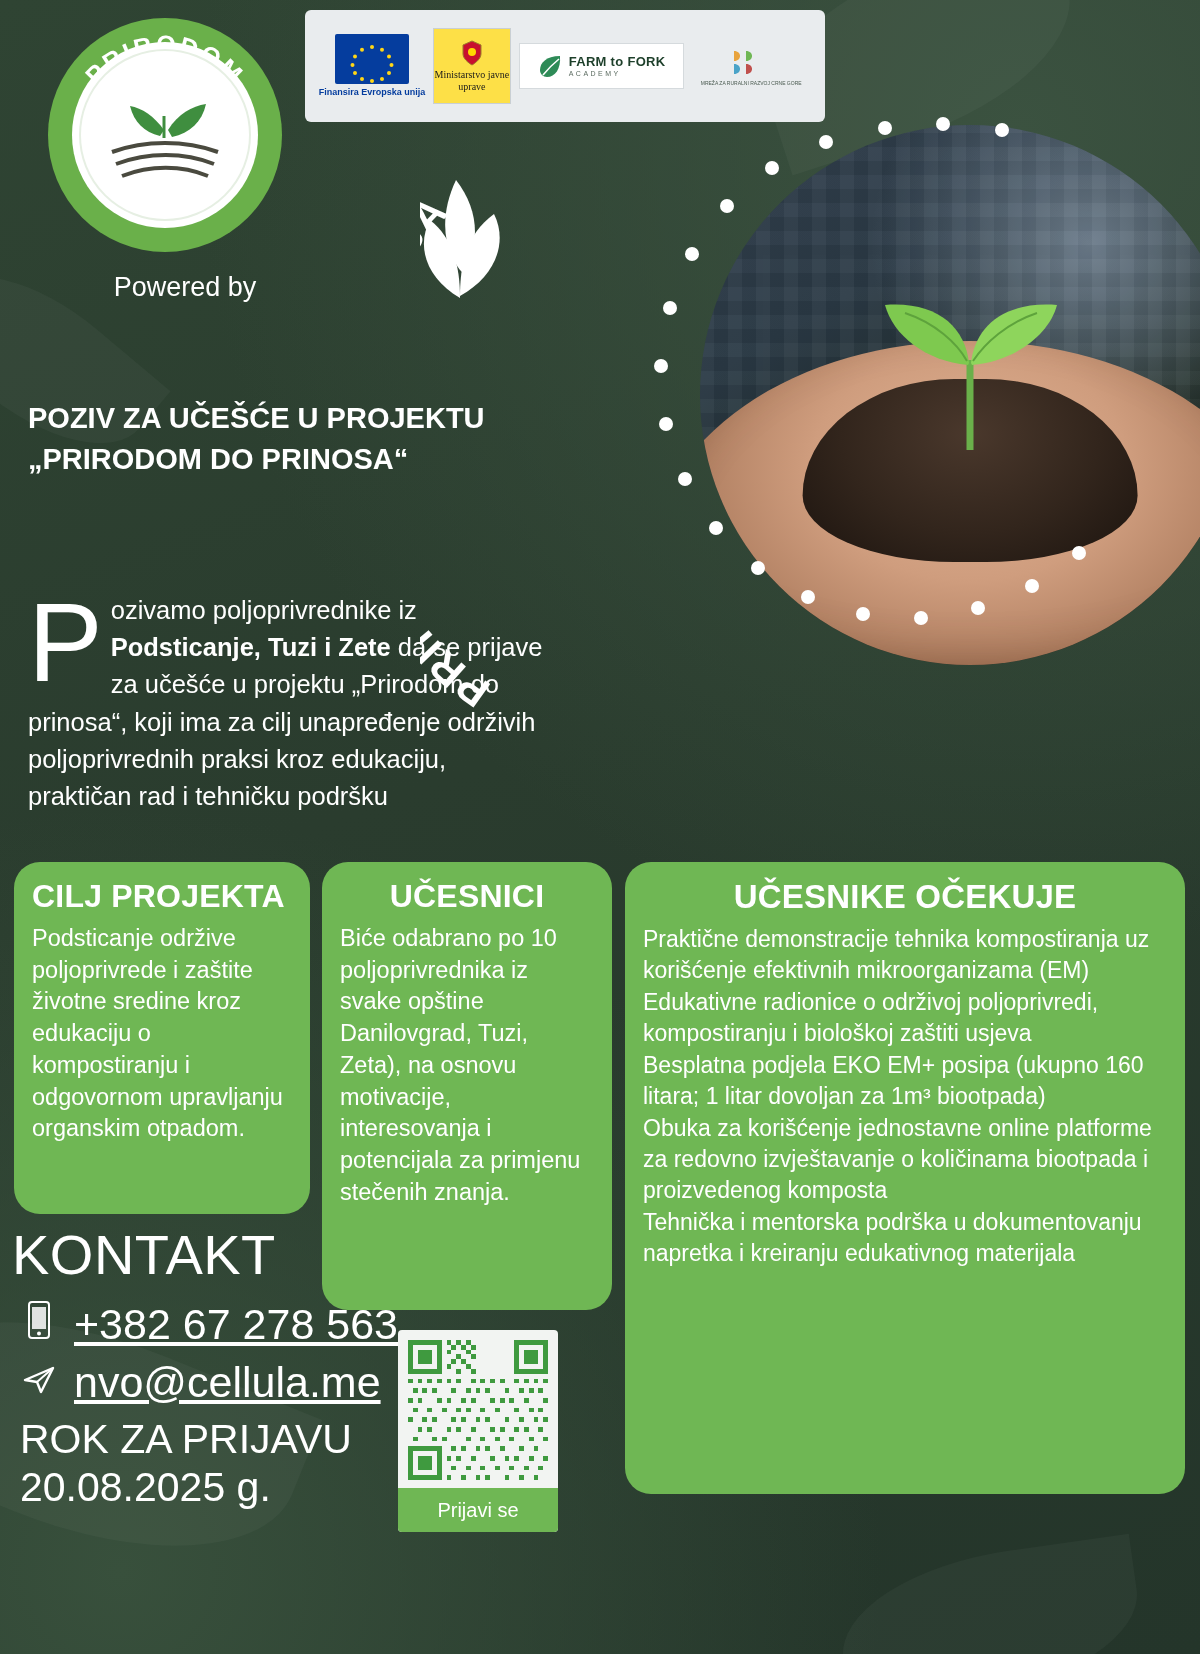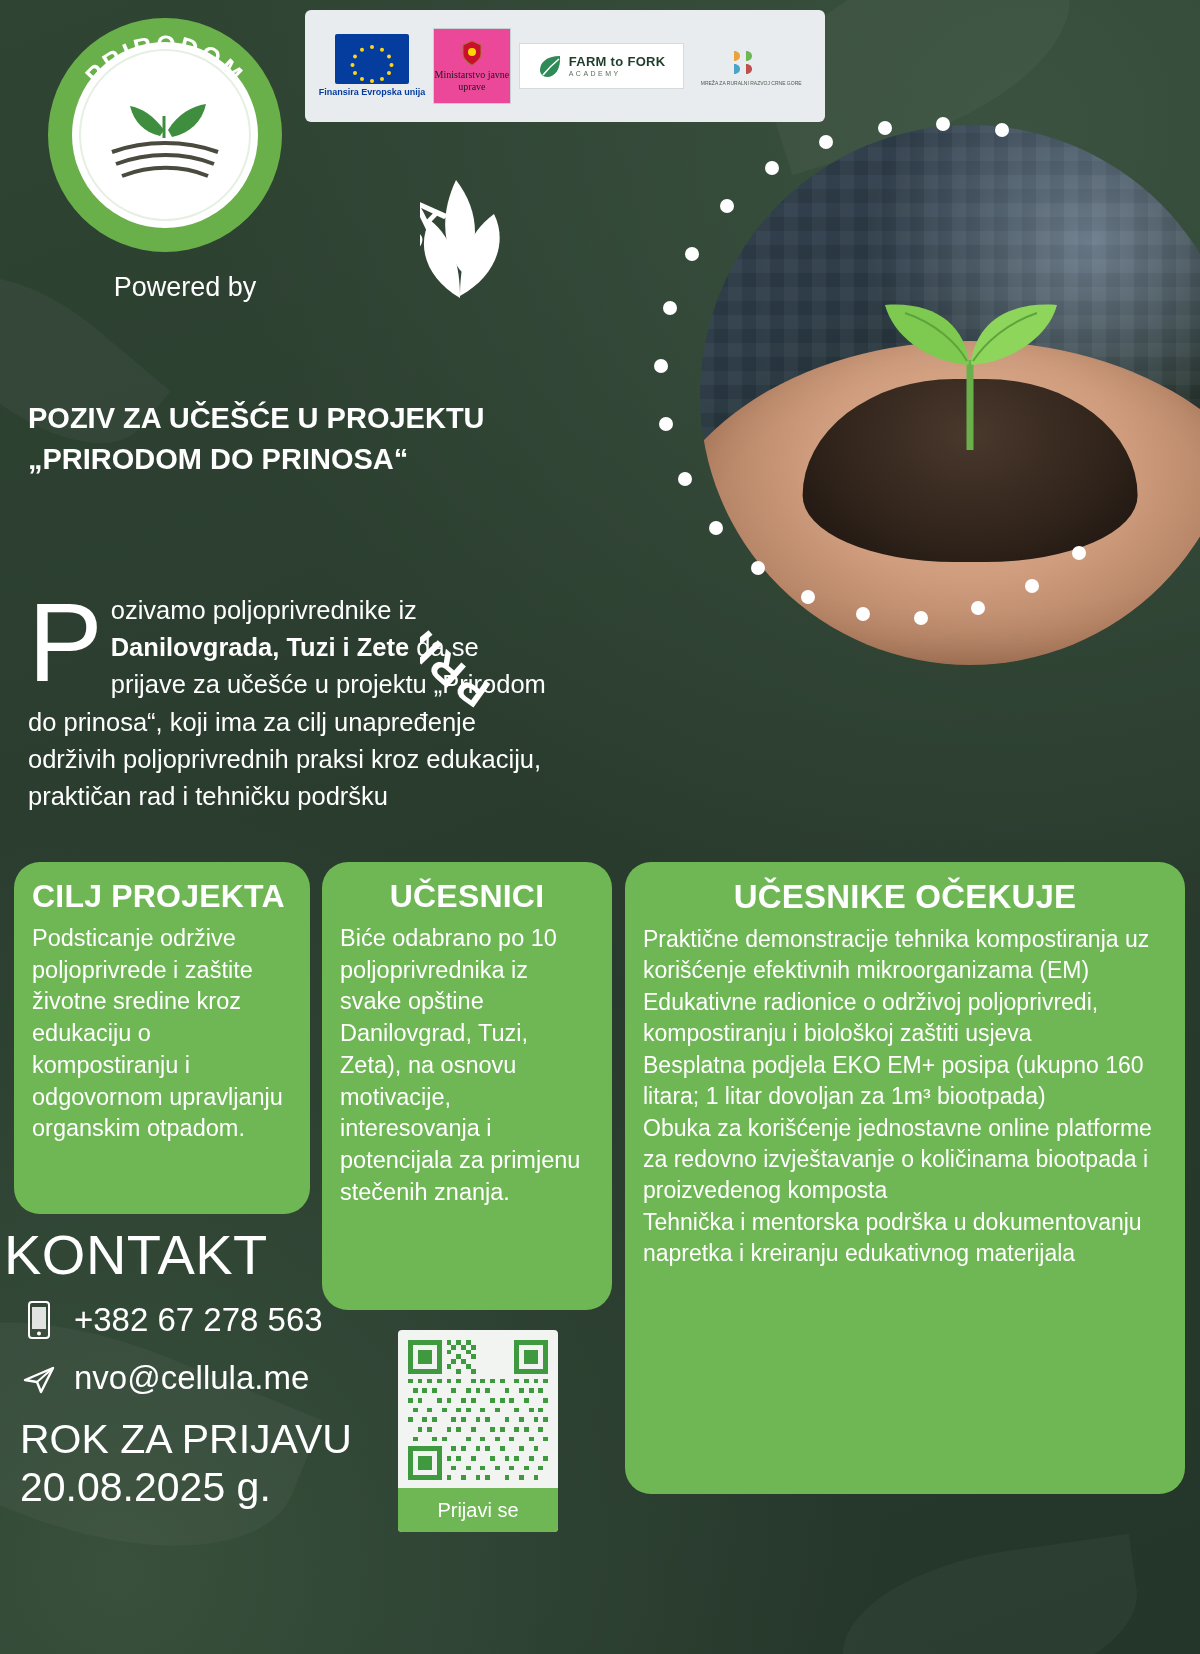--- a/index.html
+++ b/index.html
@@ -81,21 +81,21 @@
   .fund-item { display: flex; flex-direction: column; align-items: center; }
   #eu-flag {
     width: 74px; height: 50px; background: #053d9e; position: relative; border-radius: 2px;
   }
   #eu-flag svg { position: absolute; inset: 0; }
   .eu-caption {
     margin-top: 3px; font-size: 9px; color: #053d9e; font-weight: bold;
     line-height: 1.15; text-align: center;
   }
   #ministry-box {
-    width: 78px; height: 76px; background: #ec4899; border: 1px solid #c9cfd3;
+    width: 78px; height: 76px; background: #fde047; border: 1px solid #c9cfd3;
     display: flex; flex-direction: column; align-items: center; justify-content: center;
   }
   .ministry-crest { width: 22px; height: 26px; }
   .ministry-caption { font-family: "Liberation Serif", serif; font-size: 10px; color: #1a1a1a; text-align: center; line-height: 1.15; margin-top: 3px; }
   #farm-fork-box {
     width: 165px; height: 46px; background: #ffffff; border: 1px solid #d5dadd;
     display: flex; align-items: center; justify-content: center; gap: 6px;
   }
   .ff-leaf { width: 26px; height: 26px; }
   .ff-text { display: flex; flex-direction: column; line-height: 1; }
@@ -183,26 +183,26 @@
   #card-cilj h3 { text-align: left; }
   #card-ucesnici { left: 322px; top: 862px; width: 290px; height: 448px; }
   #card-ucesnici h3 { text-align: center; }
   #card-ocekuje { left: 625px; top: 862px; width: 560px; height: 632px; }
   #card-ocekuje h3 { text-align: center; font-size: 33px; }
   #card-ocekuje ul { list-style: none; margin-top: 4px; }
   #card-ocekuje li { margin-bottom: 2px; font-size: 23px; line-height: 1.33; }
 
   
   #contact-title {
-    position: absolute; left: 4px; top: 1222px;
+    position: absolute; left: 12px; top: 1222px;
     color: #ffffff; font-size: 56px; letter-spacing: .5px;
   }
   .contact-row {
-    position: absolute; display: flex; align-items: center; gap: 18px;
-    color: #ffffff; font-size: 33px;
+    position: absolute; display: flex; gap: 18px;
+    color: #ffffff; font-size: 43px; text-decoration: underline;
   }
   #contact-phone { left: 22px; top: 1300px; }
   #contact-email { left: 22px; top: 1358px; }
   .contact-icon { width: 34px; height: 40px; flex: none; }
   #deadline {
     position: absolute; left: 20px; top: 1415px; width: 380px;
     color: #ffffff; font-size: 41px; line-height: 1.18;
   }
 
   
@@ -353,21 +353,21 @@
   <svg id="leaf-icon" viewBox="0 0 140 150">
     <path d="M70 148 C70 110 60 86 40 70 C26 96 36 128 70 148 Z" fill="#ffffff"></path>
     <path d="M70 146 C70 104 82 80 104 64 C118 92 106 126 70 146 Z" fill="#ffffff"></path>
     <path d="M70 120 C52 96 50 64 66 30 C88 58 92 94 72 122 Z" fill="#ffffff"></path>
   </svg>
 
   <div id="headline" style="white-space: pre-line;">POZIV ZA UČEŠĆE U PROJEKTU
 „PRIRODOM DO PRINOSA“</div>
 
   <div id="intro">
-    <span class="dropcap">P</span><span>ozivamo  poljoprivrednike iz </span><b>Danilovgrada, Tuzi i Zete</b><span> da se prijave za učešće u projektu „Prirodom do prinosa“, koji ima za cilj unapređenje održivih poljoprivrednih praksi kroz edukaciju, praktičan rad i tehničku podršku</span>
+    <span class="dropcap">P</span><span>ozivamo  poljoprivrednike iz </span><b>Podsticanje, Tuzi i Zete</b><span> da se prijave za učešće u projektu „Prirodom do prinosa“, koji ima za cilj unapređenje održivih poljoprivrednih praksi kroz edukaciju, praktičan rad i tehničku podršku</span>
   </div>
 
   <div class="card" id="card-cilj">
     <h3>CILJ PROJEKTA</h3>
     <p>Podsticanje održive poljoprivrede i zaštite životne sredine kroz edukaciju o kompostiranju i odgovornom upravljanju organskim otpadom.</p>
   </div>
 
   <div class="card" id="card-ucesnici">
     <h3>UČESNICI</h3>
     <p>Biće odabrano po 10 poljoprivrednika iz svake opštine Danilovgrad, Tuzi, Zeta), na osnovu motivacije, interesovanja i potencijala za primjenu stečenih znanja.</p>

